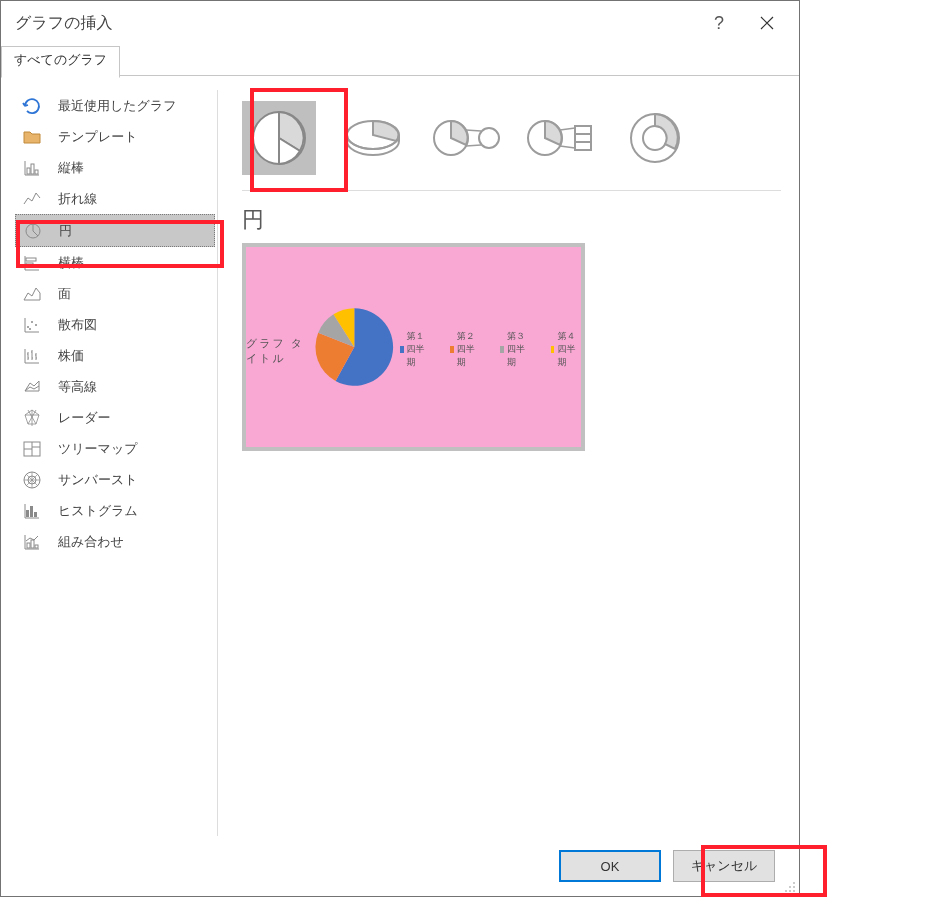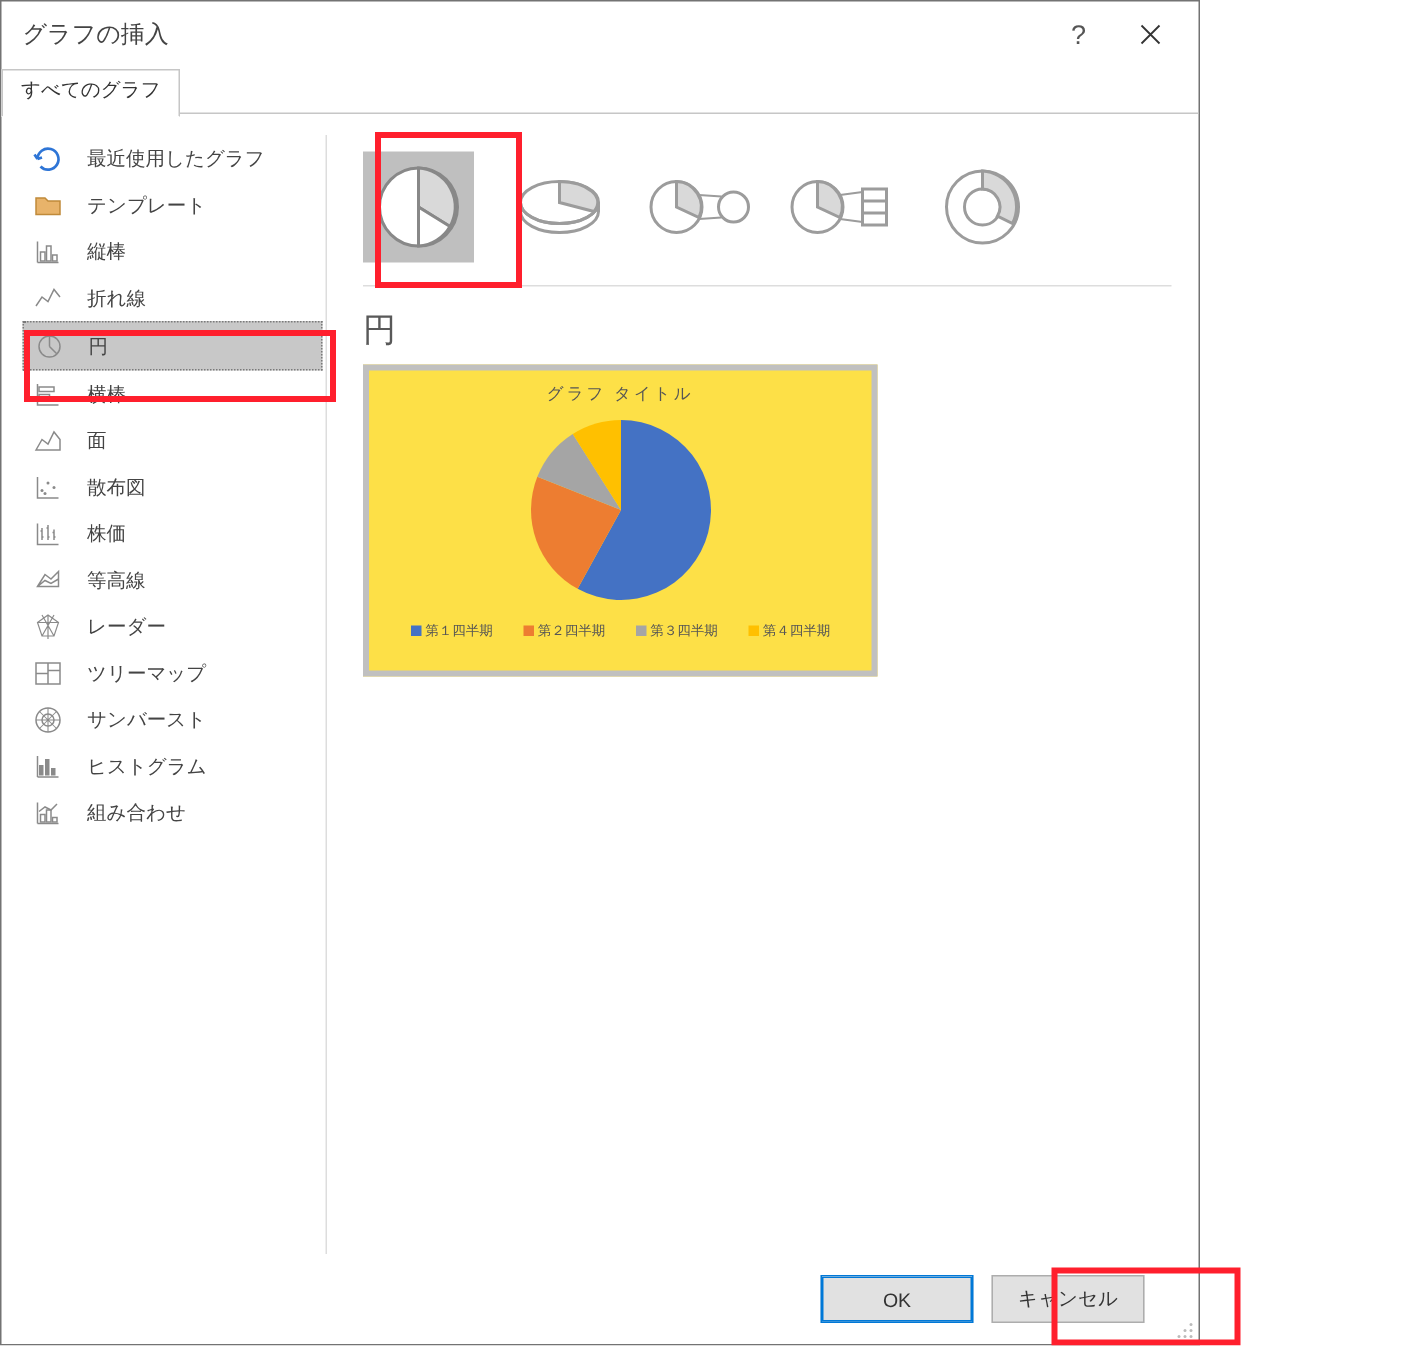--- a/index.html
+++ b/index.html
@@ -16,26 +16,26 @@
   .side-icon{width:22px;height:22px;display:flex;align-items:center;justify-content:center;color:#8a8a8a;}
   .side-icon svg{display:block;}
   .highlight{position:absolute;border:4px solid #ff1f2d;pointer-events:none;}
   .right{flex:1;display:flex;flex-direction:column;min-width:0;}
   .subtype-row{display:flex;align-items:center;gap:20px;height:96px;}
   .subtype{width:74px;height:74px;display:flex;align-items:center;justify-content:center;color:#9c9c9c;cursor:default;}
   .subtype.selected{background:#bfbfbf;}
   .subtype svg{display:block;}
   .divider{border-top:1px solid #ddd;margin-top:4px;}
   .subtype-title{font-size:22px;color:#595959;margin:14px 0 8px 0;}
-  .preview{width:335px;height:200px;border:4px solid #c0c0c0;background:#fde047;display:flex;flex-direction:column;align-items:center;}
+  .preview{width:335px;height:200px;border:4px solid #c0c0c0;background:#f9a8d4;display:flex;flex-direction:row;align-items:center;}
   .preview-title{font-size:11px;color:#555;margin-top:8px;letter-spacing:2px;}
   .legend{display:flex;gap:20px;font-size:9px;color:#555;margin-top:4px;}
   .legend-item{display:flex;align-items:center;gap:3px;}
   .swatch{width:7px;height:7px;display:inline-block;}
-  .footer{height:60px;border-top:0;display:flex;justify-content:flex-end;align-items:center;gap:12px;padding-right:36px;}
+  .footer{height:60px;border-top:0;display:flex;justify-content:flex-end;align-items:center;gap:12px;padding-right:24px;}
   .btn{width:100px;height:30px;border:1px solid #adadad;background:#e1e1e1;display:flex;align-items:center;justify-content:center;color:#333;cursor:default;}
   .btn.primary{border:1px solid #0078d7;box-shadow:inset 0 0 0 1px #0078d7;}
   .resize-grip{position:absolute;right:3px;bottom:3px;width:14px;height:14px;color:#bbb;}
 </style>
 </head>
 <body>
 
 <div class="dialog">
 
   <div class="titlebar">

